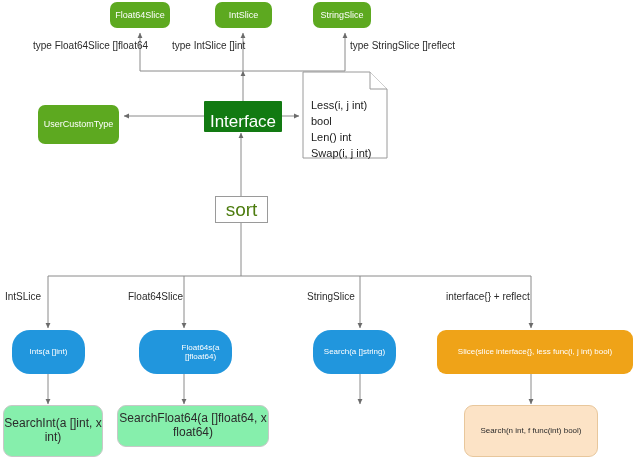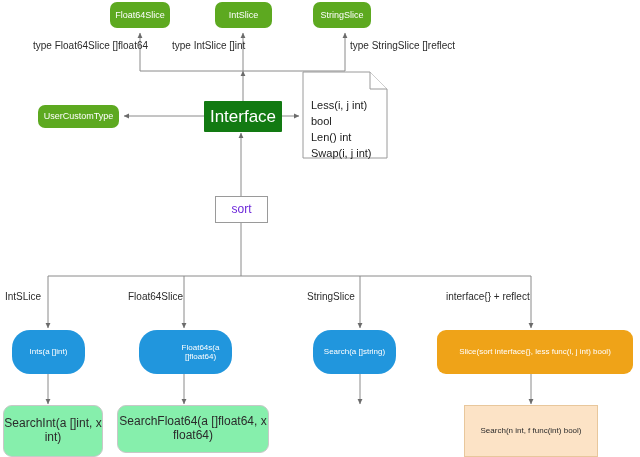--- a/index.html
+++ b/index.html
@@ -40,22 +40,22 @@
   }
   .iface {
     background: #127A12;
     color: #ffffff;
     font-size: 17px;
     border-radius: 1px;
   }
   .plain-box {
     background: #ffffff;
     border: 1px solid #9a9a9a;
-    color: #6d28d9;
-    font-size: 12px;
+    color: #4d7c0f;
+    font-size: 19px;
   }
   .blue-pill {
     background: #2196DD;
     color: #ffffff;
     border-radius: 18px;
     font-size: 8px;
   }
   .orange-pill {
     background: #EFA318;
     color: #ffffff;
@@ -66,21 +66,21 @@
     background: #86efac;
     border: 1px solid #c8c8c8;
     color: #2b2b2b;
     border-radius: 9px;
     font-size: 12px;
   }
   .peach-pill {
     background: #FCE3C6;
     border: 1px solid #e8c79c;
     color: #2b2b2b;
-    border-radius: 0;
+    border-radius: 9px;
     font-size: 8px;
   }
   .edge-label {
     position: absolute;
     font-size: 10px;
     color: #2b2b2b;
     white-space: nowrap;
   }
   .doc-note {
     position: absolute;
@@ -143,25 +143,25 @@
     <span>IntSlice</span>
   </div>
   <div class="node green-pill" style="left:313px;top:2px;width:58px;height:26px;">
     <span>StringSlice</span>
   </div>
 
   <div class="edge-label" style="left:33px;top:40px;">type Float64Slice []float64</div>
   <div class="edge-label" style="left:172px;top:40px;">type IntSlice []int</div>
   <div class="edge-label" style="left:350px;top:40px;">type StringSlice []reflect</div>
 
-  <div class="node iface" style="left:204px;top:101px;width:78px;height:31px;">
+  <div class="node iface" style="left:204px;top:101px;width:78px;height:31px;align-items:flex-end;">
     <span>Interface</span>
   </div>
 
-  <div class="node green-pill" style="left:38px;top:105px;width:81px;height:23px;">
+  <div class="node green-pill" style="left:38px;top:105px;width:81px;height:39px;">
     <span>UserCustomType</span>
   </div>
 
   <div class="doc-note" style="left:311px;top:98px;width:70px;">Less(i, j int) bool
 Len() int
 Swap(i, j int)</div>
 
   <div class="node plain-box" style="left:215px;top:196px;width:53px;height:27px;">
     <span>sort</span>
   </div>
@@ -174,26 +174,26 @@
   <div class="node blue-pill" style="left:12px;top:330px;width:73px;height:44px;">
     <span>Ints(a []int)</span>
   </div>
   <div class="node blue-pill" style="left:139px;top:330px;width:93px;height:44px;padding-left:30px;">
     <span>Float64s(a []float64)</span>
   </div>
   <div class="node blue-pill" style="left:313px;top:330px;width:83px;height:44px;">
     <span>Search(a []string)</span>
   </div>
   <div class="node orange-pill" style="left:437px;top:330px;width:196px;height:44px;">
-    <span>Slice(sort interface{}, less func(i, j int) bool)</span>
+    <span>Slice(slice interface{}, less func(i, j int) bool)</span>
   </div>
 
   <div class="node gray-pill" style="left:3px;top:405px;width:100px;height:52px;">
     <span>SearchInt(a []int, x int)</span>
   </div>
-  <div class="node gray-pill" style="left:117px;top:405px;width:152px;height:48px;">
+  <div class="node gray-pill" style="left:117px;top:405px;width:152px;height:42px;">
     <span>SearchFloat64(a []float64, x float64)</span>
   </div>
   <div class="node peach-pill" style="left:464px;top:405px;width:134px;height:52px;">
     <span>Search(n int, f func(int) bool)</span>
   </div>
 
 </div>
 
 </body></html>

